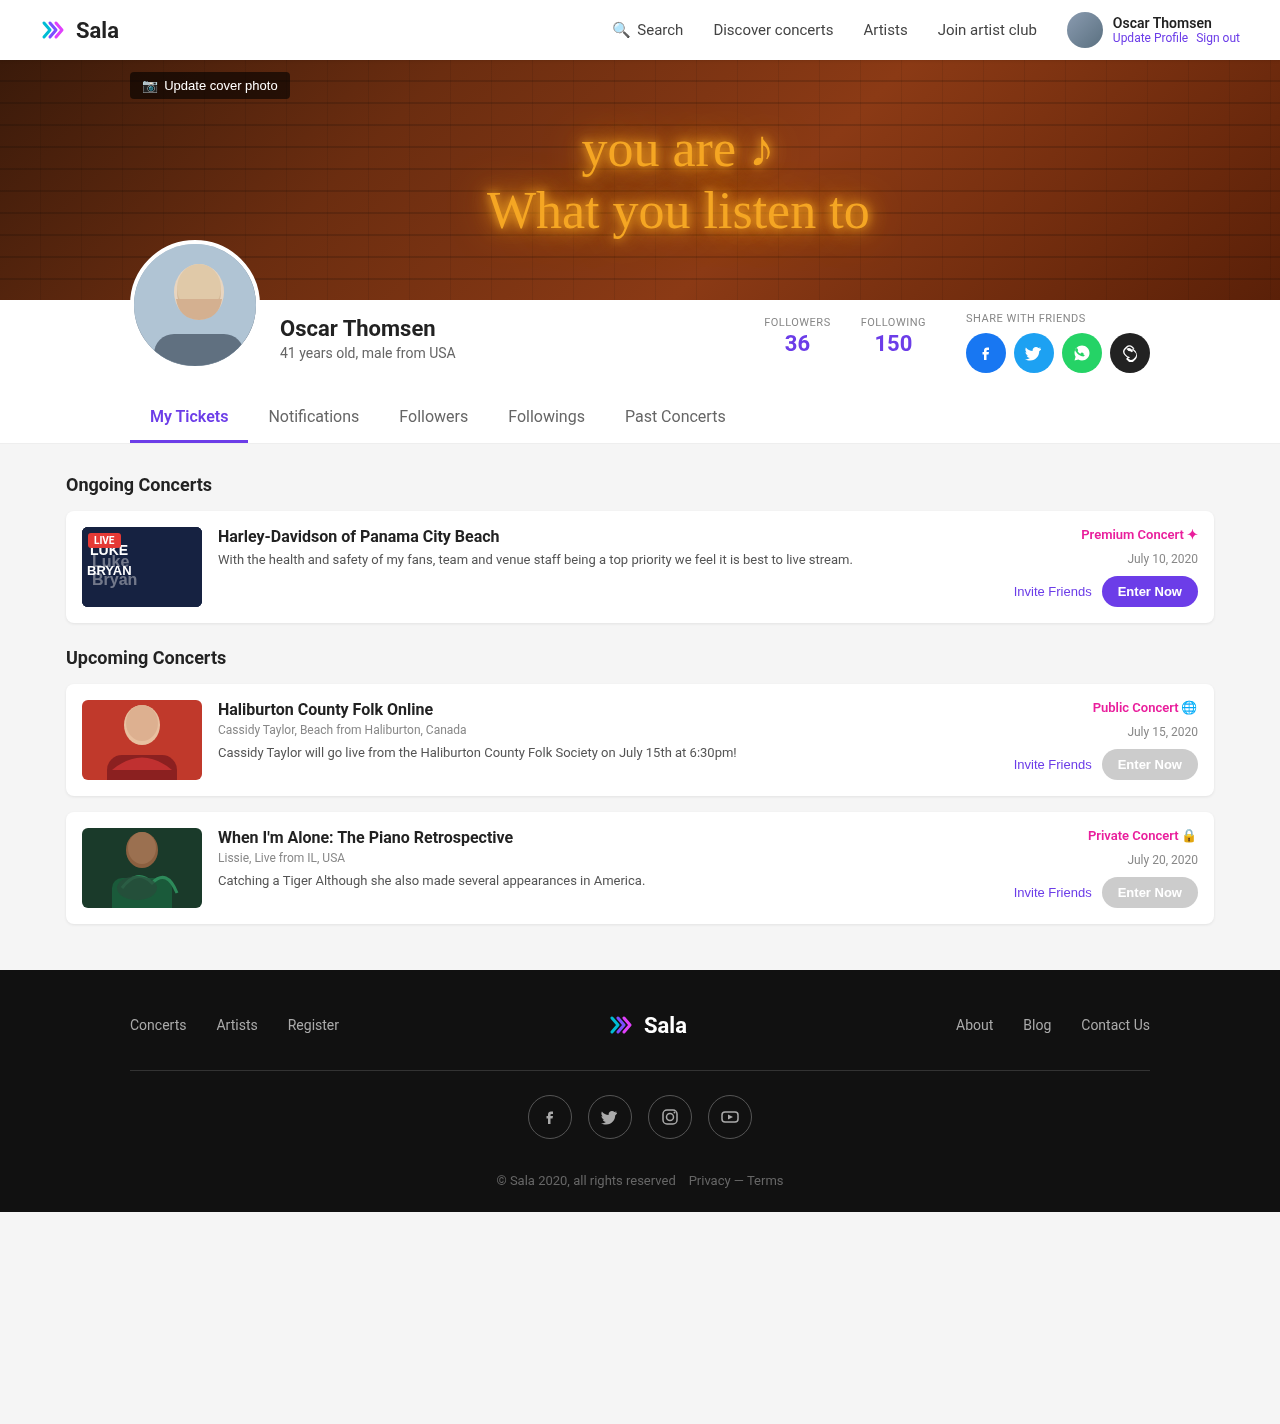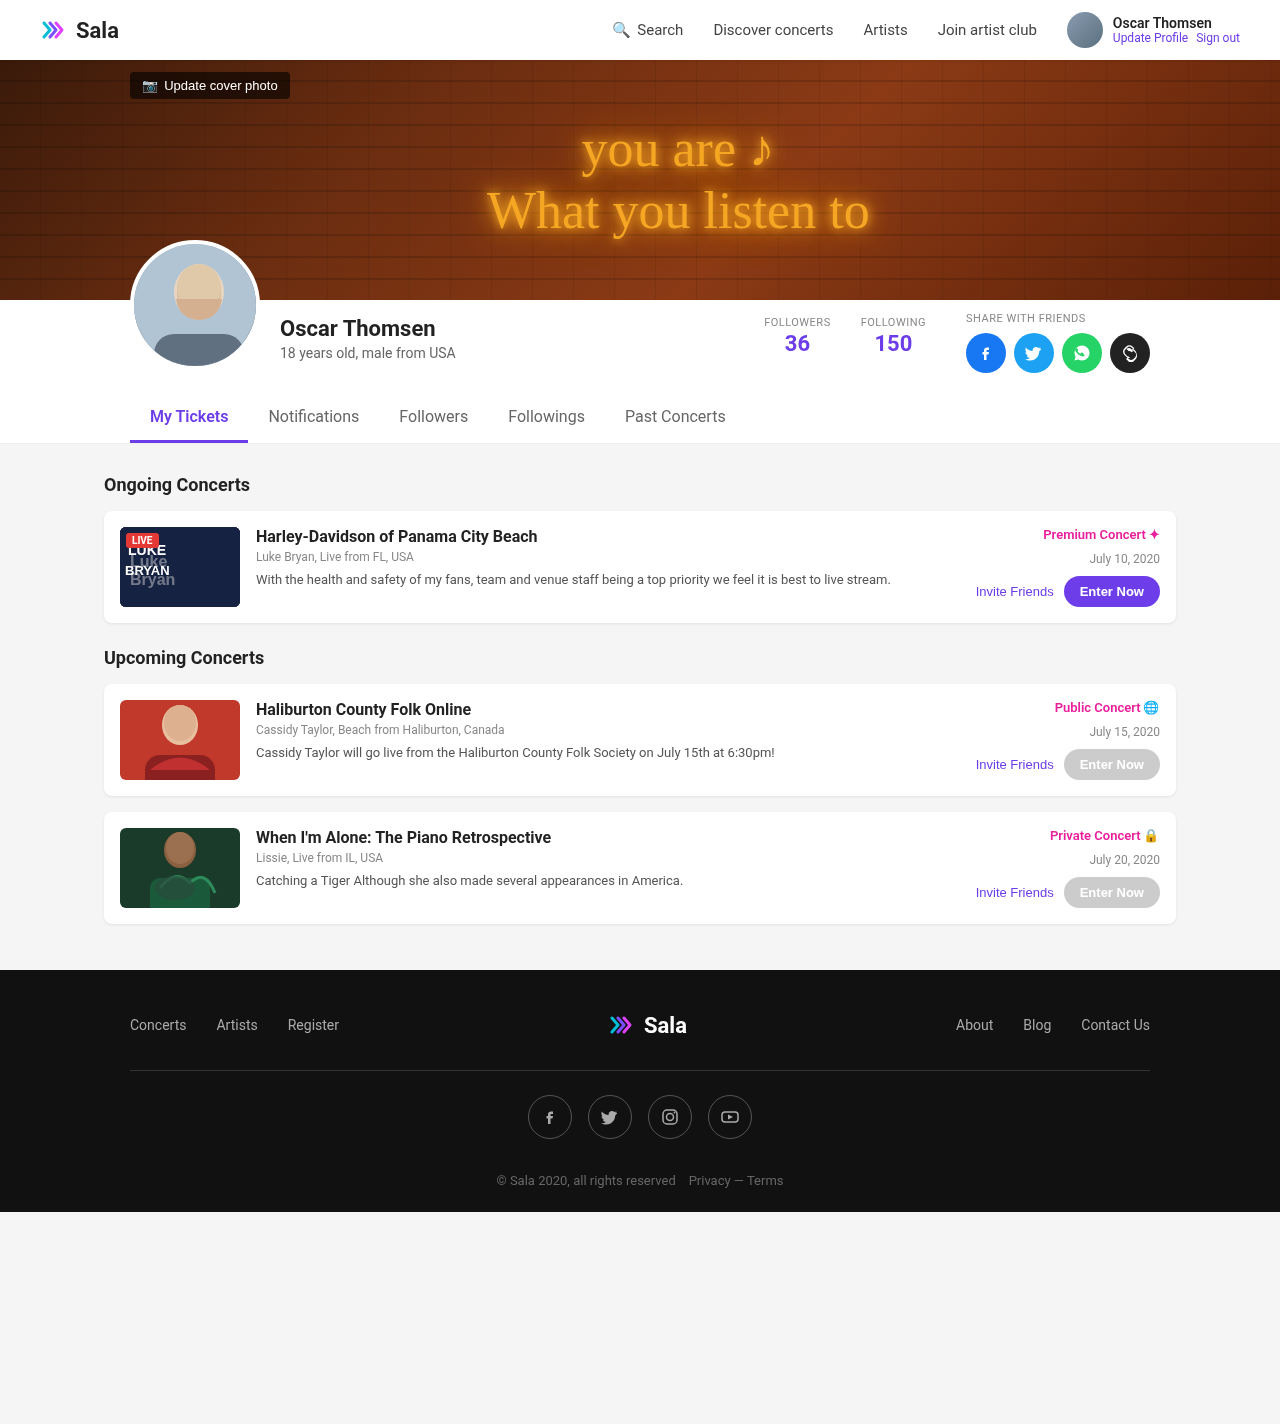--- a/index.html
+++ b/index.html
@@ -47,21 +47,21 @@
     .share-wa { background: #25d366; }
     .share-link { background: #222; }
 
     
     .tabs-container { background: #fff; padding: 0 130px; border-bottom: 1px solid #eee; }
     .tabs { display: flex; gap: 0; }
     .tab { padding: 14px 20px; font-size: 16px; color: #666; cursor: pointer; border-bottom: 3px solid transparent; transition: all 0.2s; }
     .tab.active { color: #6c3de8; border-bottom-color: #6c3de8; font-weight: 600; }
 
     
-    .content-area { padding: 30px 104px; background: #f5f5f5; min-height: 400px; }
+    .content-area { padding: 30px 66px; background: #f5f5f5; min-height: 400px; }
     .section-title { font-size: 18px; font-weight: 700; color: #222; margin-bottom: 16px; }
 
     
     .concert-card { background: #fff; border-radius: 8px; padding: 16px; display: flex; gap: 16px; margin-bottom: 16px; box-shadow: 0 1px 3px rgba(0,0,0,0.08); }
     .concert-thumb { width: 120px; height: 80px; border-radius: 6px; overflow: hidden; flex-shrink: 0; position: relative; }
     .live-badge { position: absolute; top: 6px; left: 6px; background: #e53935; color: #fff; font-size: 10px; font-weight: 700; padding: 2px 6px; border-radius: 3px; }
     .concert-info { flex: 1; }
     .concert-title { font-size: 16px; font-weight: 700; color: #222; margin-bottom: 4px; }
     .concert-subtitle { font-size: 12px; color: #888; margin-bottom: 6px; }
     .concert-desc { font-size: 13px; color: #555; line-height: 1.5; }
@@ -169,21 +169,21 @@
             <ellipse cx="65" cy="48" rx="22" ry="25" fill="#d4b896"></ellipse>
             <rect x="20" y="90" width="90" height="60" rx="20" fill="#607080"></rect>
             <ellipse cx="65" cy="44" rx="22" ry="24" fill="#e0c9a8"></ellipse>
             <path d="M42 55 Q45 75 65 76 Q85 75 88 55" fill="#d4b090"></path>
           </svg>
         </div>
       </div>
 
       <div class="profile-info">
         <div class="profile-name">Oscar Thomsen</div>
-        <div class="profile-meta">18 years old, male from USA</div>
+        <div class="profile-meta">41 years old, male from USA</div>
       </div>
 
       <div class="stats-area">
         <div class="stat-item">
           <div class="stat-label">FOLLOWERS</div>
           <div class="stat-value">36</div>
         </div>
         <div class="stat-item">
           <div class="stat-label">FOLLOWING</div>
           <div class="stat-value">150</div>
@@ -244,21 +244,20 @@
                 <rect x="0" y="0" width="120" height="80" fill="rgba(20,30,60,0.6)"></rect>
                 <text x="8" y="28" font-size="14" font-weight="bold" fill="white" font-family="Arial">LUKE</text>
                 <text x="5" y="48" font-size="13" font-weight="bold" fill="white" font-family="Arial">BRYAN</text>
               </svg>
             </div>
             <div class="live-badge">LIVE</div>
           </div>
         </div>
         <div class="concert-info">
           <div class="concert-title">Harley-Davidson of Panama City Beach</div>
-          <div class="concert-subtitle">Luke Bryan, Live from FL, USA</div>
           <div class="concert-desc">With the health and safety of my fans, team and venue staff being a top priority we feel it is best to live stream.</div>
         </div>
         <div class="concert-actions">
           <div>
             <span class="concert-type premium">Premium Concert ✦</span>
           </div>
           <div class="concert-date">July 10, 2020</div>
           <div class="concert-btns">
             <button class="invite-btn">Invite Friends</button>
             <button class="enter-btn">Enter Now</button>

